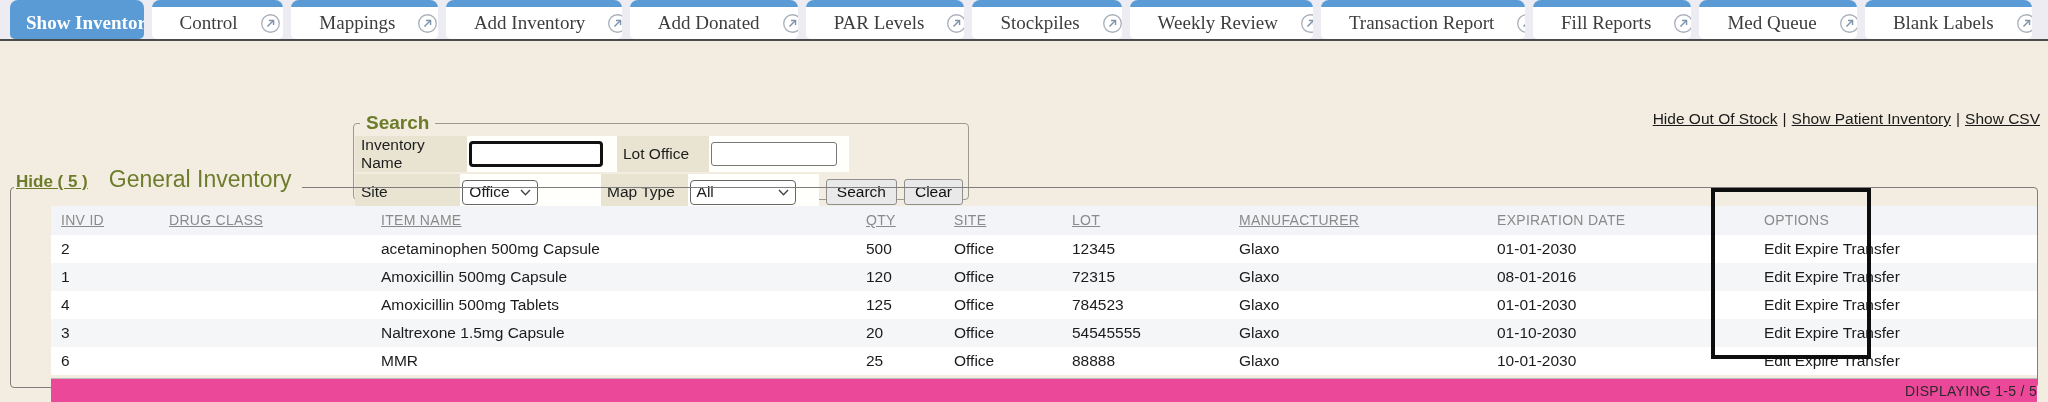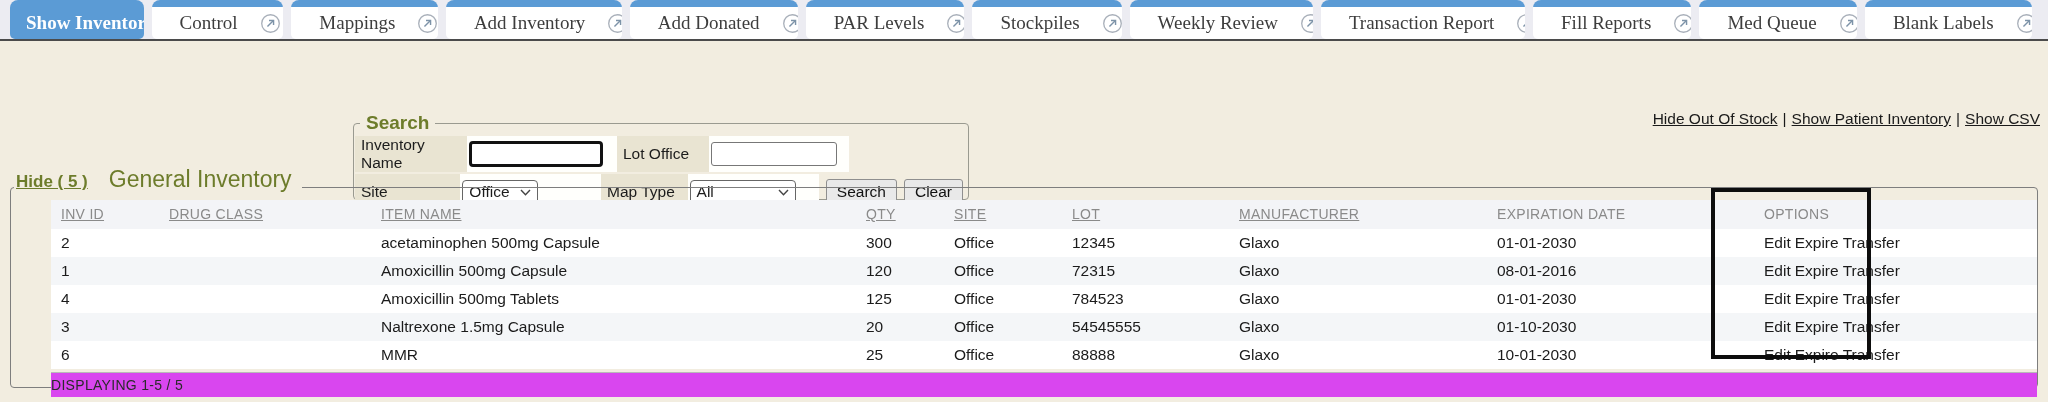--- a/index.html
+++ b/index.html
@@ -53,35 +53,35 @@
 
   
   .inv-fs { position:absolute; left:10px; top:187px; width:2028px; height:201px;
             border:1px solid #7e7e7e; border-radius:4px; background:transparent; }
   .inv-legend { position:absolute; top:-22px; left:3px; background:#f2ede0; padding:0 10px 0 2px;
                 display:flex; align-items:baseline; gap:21px; white-space:nowrap; }
   .hide-link { font-size:17px; font-weight:bold; color:#6d7c2b; text-decoration:underline; cursor:pointer; }
   .inv-title { font-size:23px; font-weight:normal; color:#6d7c2b; }
 
   
-  .itable { position:absolute; top:12px; left:0; right:0;padding-left:40px; }
+  .itable { position:absolute; top:18px; left:0; right:0;padding-left:40px; }
   .trow { display:flex; height:28px; background:#fff; }
   .trow.alt { background:#f4f6f8; }
   .trow.thead { height:29px; background:#f3f4f7; }
   .cell { font-size:15.5px; color:#1b1b1b; line-height:28px; padding-left:8px;
           white-space:nowrap; overflow:hidden; }
   .thead .cell { font-size:14px; color:#8a8a8a; line-height:29px; letter-spacing:0.3px; }
   .thead .cell.sortable span { text-decoration:underline; cursor:pointer; }
   .col-inv_id{width:110px; padding-left:10px;} .col-drug_class{width:212px;}
   .col-item_name{width:485px;} .col-qty{width:88px;} .col-site{width:118px;}
   .col-lot{width:167px;} .col-manufacturer{width:258px;} .col-expiration_date{width:267px;}
   .col-options{width:155px;} .col-filler{flex:1;}
   .opt-link { color:#1b1b1b; text-decoration:none; cursor:pointer; margin-right:4px; }
-  .tfoot { height:25px; background:#d946ef; border-top:1px solid #b9b9b9; margin-top:3px;
-           text-align:left; font-size:14px; color:#2a2a2a; line-height:24px; letter-spacing:0.3px; }
+  .tfoot { height:25px; background:#ec4899; border-top:1px solid #b9b9b9; margin-top:3px;
+           text-align:right; font-size:14px; color:#2a2a2a; line-height:24px; letter-spacing:0.3px; }
   .options-box { position:absolute; left:1700px; top:0; width:160px; height:171px;
                  border:4px solid #0d0d0d; pointer-events:none; z-index:5; }
 </style>
 </head>
 <body>
 
 <div class="tabbar" id="tabbar">
   <div class="tab active">
     <div class="tab-cap"></div>
     <div class="tab-body">
@@ -320,21 +320,21 @@
         <div class="cell col-lot sortable"><span>LOT</span></div>
         <div class="cell col-manufacturer sortable"><span>MANUFACTURER</span></div>
         <div class="cell col-expiration_date"><span>EXPIRATION DATE</span></div>
         <div class="cell col-options"><span>OPTIONS</span></div>
         <div class="cell col-filler"></div>
       </div>
       <div class="trow">
         <div class="cell col-inv_id">2</div>
         <div class="cell col-drug_class"></div>
         <div class="cell col-item_name">acetaminophen 500mg Capsule</div>
-        <div class="cell col-qty">300</div>
+        <div class="cell col-qty">500</div>
         <div class="cell col-site">Office</div>
         <div class="cell col-lot">12345</div>
         <div class="cell col-manufacturer">Glaxo</div>
         <div class="cell col-expiration_date">01-01-2030</div>
         <div class="cell col-options"><a class="opt-link">Edit</a><a class="opt-link">Expire</a><a class="opt-link">Transfer</a></div>
         <div class="cell col-filler"></div>
       </div>
       <div class="trow alt">
         <div class="cell col-inv_id">1</div>
         <div class="cell col-drug_class"></div>

